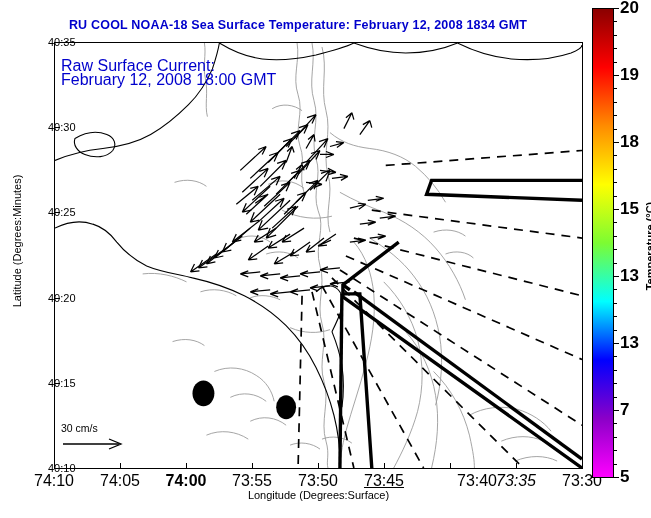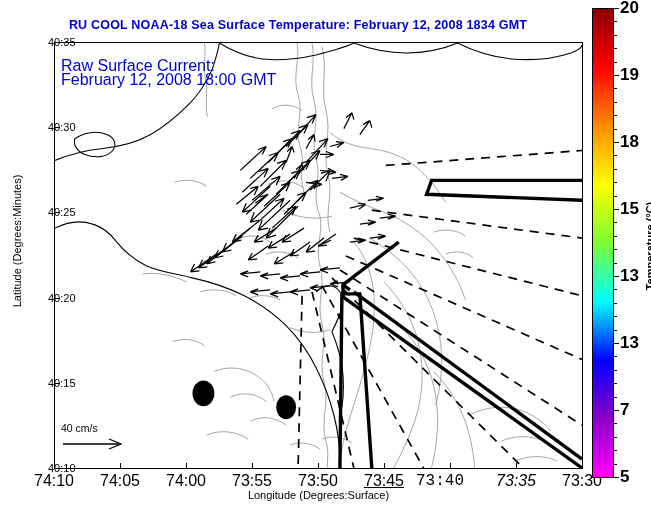--- a/index.html
+++ b/index.html
@@ -58,21 +58,21 @@
 <div id="title">RU COOL  NOAA-18  Sea Surface Temperature:  February 12, 2008 1834 GMT</div>
 
 <div id="plot">
 
   <div id="annot">
     <div>Raw Surface Current:</div>
     <div>February 12, 2008 18:00 GMT</div>
   </div>
 
   <div id="scalebar">
-    <div class="lbl">40 cm/s</div>
+    <div class="lbl">30 cm/s</div>
     <svg width="64" height="12">
       <line x1="2" y1="6" x2="58" y2="6" stroke="#000" stroke-width="1.3"></line>
       <polyline points="48,1 60,6 48,11" fill="none" stroke="#000" stroke-width="1.3"></polyline>
     </svg>
   </div>
 
   <svg id="mapsvg" viewBox="0 0 529 427" preserveAspectRatio="none">
 
     <g stroke="#9a9a9a" stroke-width="0.9" fill="none">
       <path d="M150,0 C152,12 148,24 151,36 C154,50 150,62 153,74"></path>
@@ -229,29 +229,29 @@
     </g>
   </svg>
 </div>
 
 <div id="xticks">
     <div class="tick" style="left: 54px; top: 463px; width: 1px; height: 6px;"></div>
     <div class="xtl" style="left: 54px;">74:10</div>
     <div class="tick" style="left: 120px; top: 463px; width: 1px; height: 6px;"></div>
     <div class="xtl" style="left: 120px;">74:05</div>
     <div class="tick" style="left: 186px; top: 463px; width: 1px; height: 6px;"></div>
-    <div class="xtl" style="left: 186px;">74:00</div>
+    <div class="xtl" style="left: 186px; font-weight: bold;">74:00</div>
     <div class="tick" style="left: 252px; top: 463px; width: 1px; height: 6px;"></div>
     <div class="xtl" style="left: 252px;">73:55</div>
     <div class="tick" style="left: 318px; top: 463px; width: 1px; height: 6px;"></div>
     <div class="xtl" style="left: 318px;">73:50</div>
     <div class="tick" style="left: 384px; top: 463px; width: 1px; height: 6px;"></div>
     <div class="xtl" style="left: 384px; text-decoration: underline;">73:45</div>
     <div class="tick" style="left: 450px; top: 463px; width: 1px; height: 6px;"></div>
-    <div class="xtl" style="left: 440px; font-family: Liberation Mono, monospace;">73:40</div>
+    <div class="xtl" style="left: 477px;">73:40</div>
     <div class="tick" style="left: 516px; top: 463px; width: 1px; height: 6px;"></div>
     <div class="xtl" style="left: 516px; font-style: italic;">73:35</div>
     <div class="tick" style="left: 582px; top: 463px; width: 1px; height: 6px;"></div>
     <div class="xtl" style="left: 582px;">73:30</div>
   </div>
 <div id="yticks">
     <div class="tick" style="left: 54px; top: 42px; width: 6px; height: 1px;"></div>
     <div class="ytl" style="top: 42px; width: 0px; left: 48px; transform: translate(-100%, -50%);">40:35</div>
     <div class="tick" style="left: 54px; top: 127.2px; width: 6px; height: 1px;"></div>
     <div class="ytl" style="top: 127.2px; width: 0px; left: 48px; transform: translate(-100%, -50%);">40:30</div>

